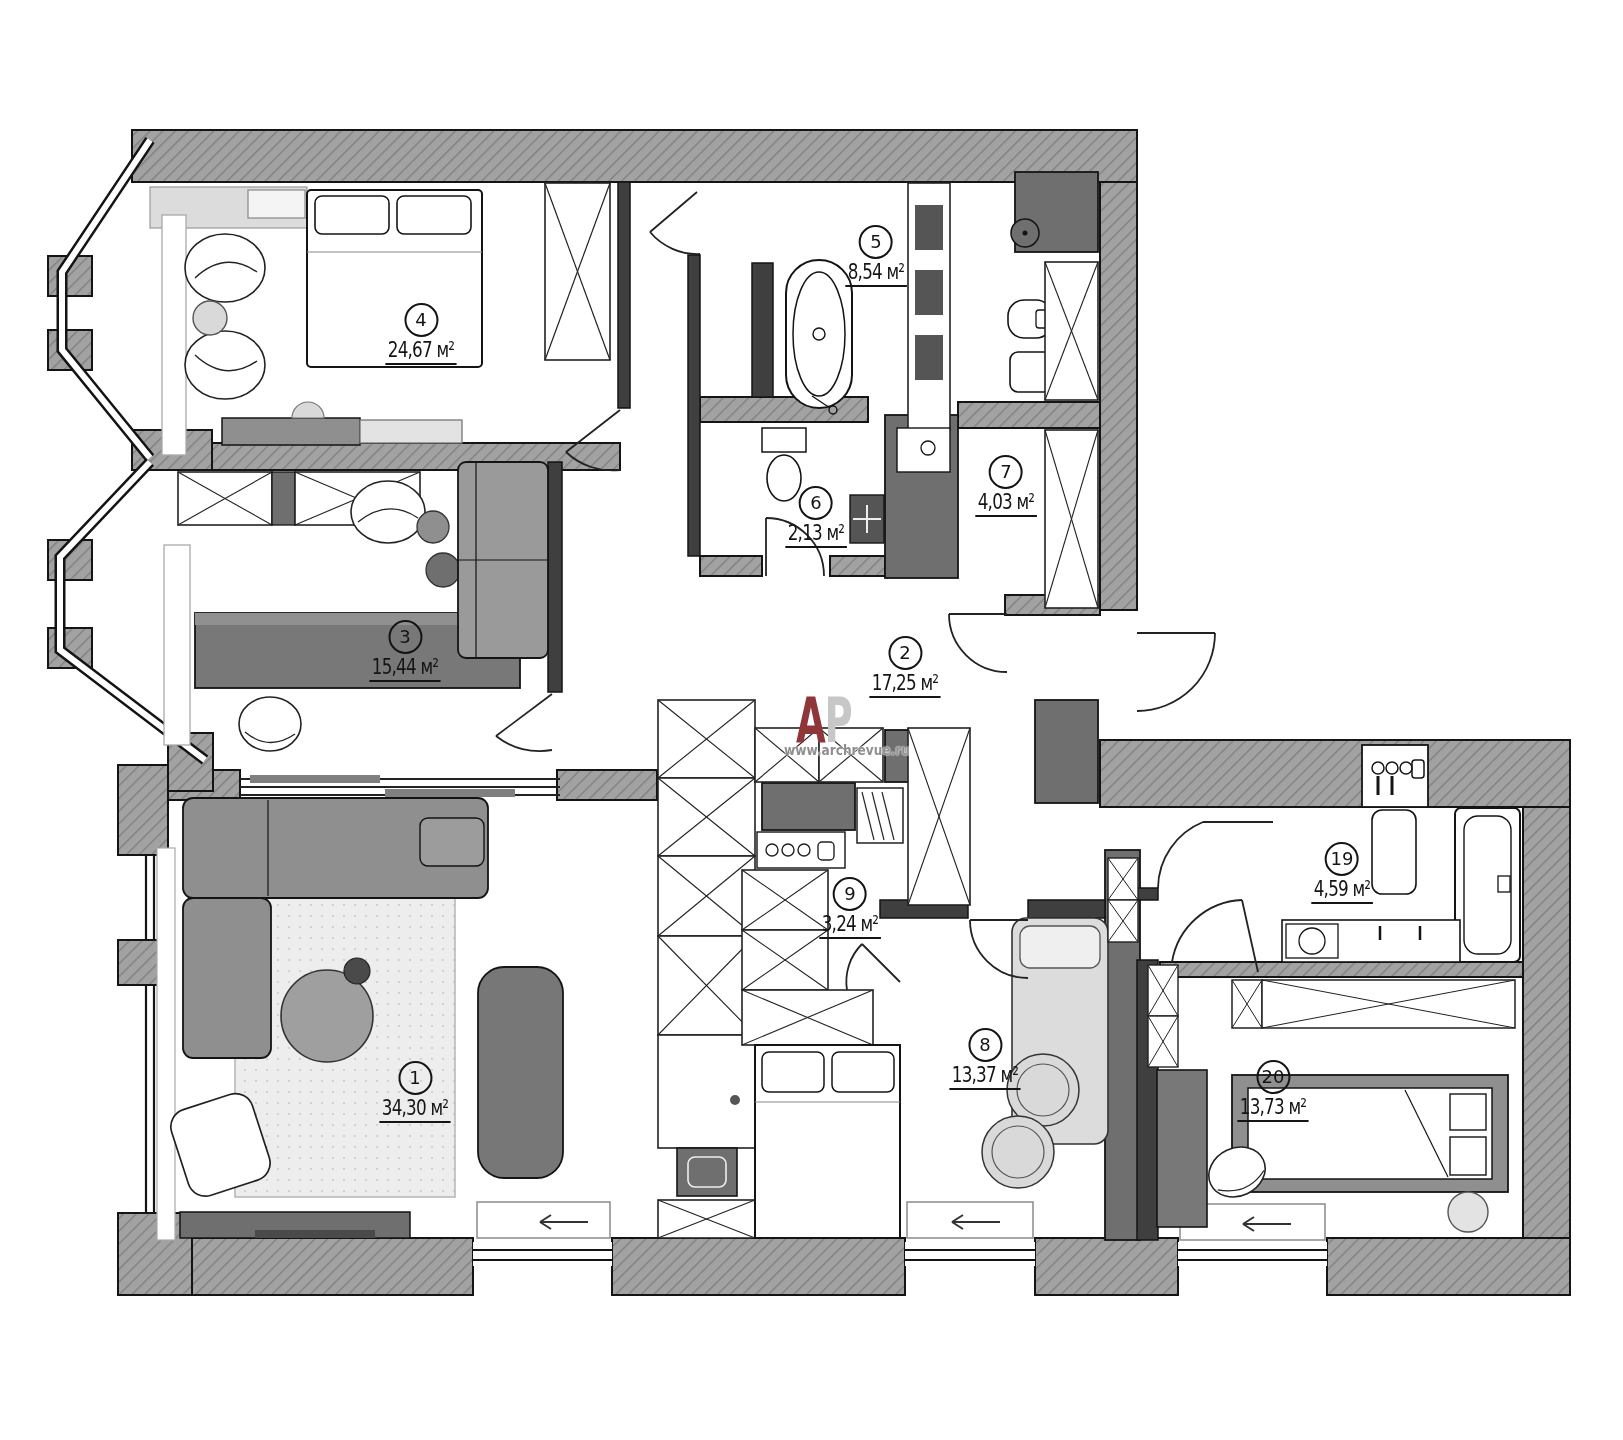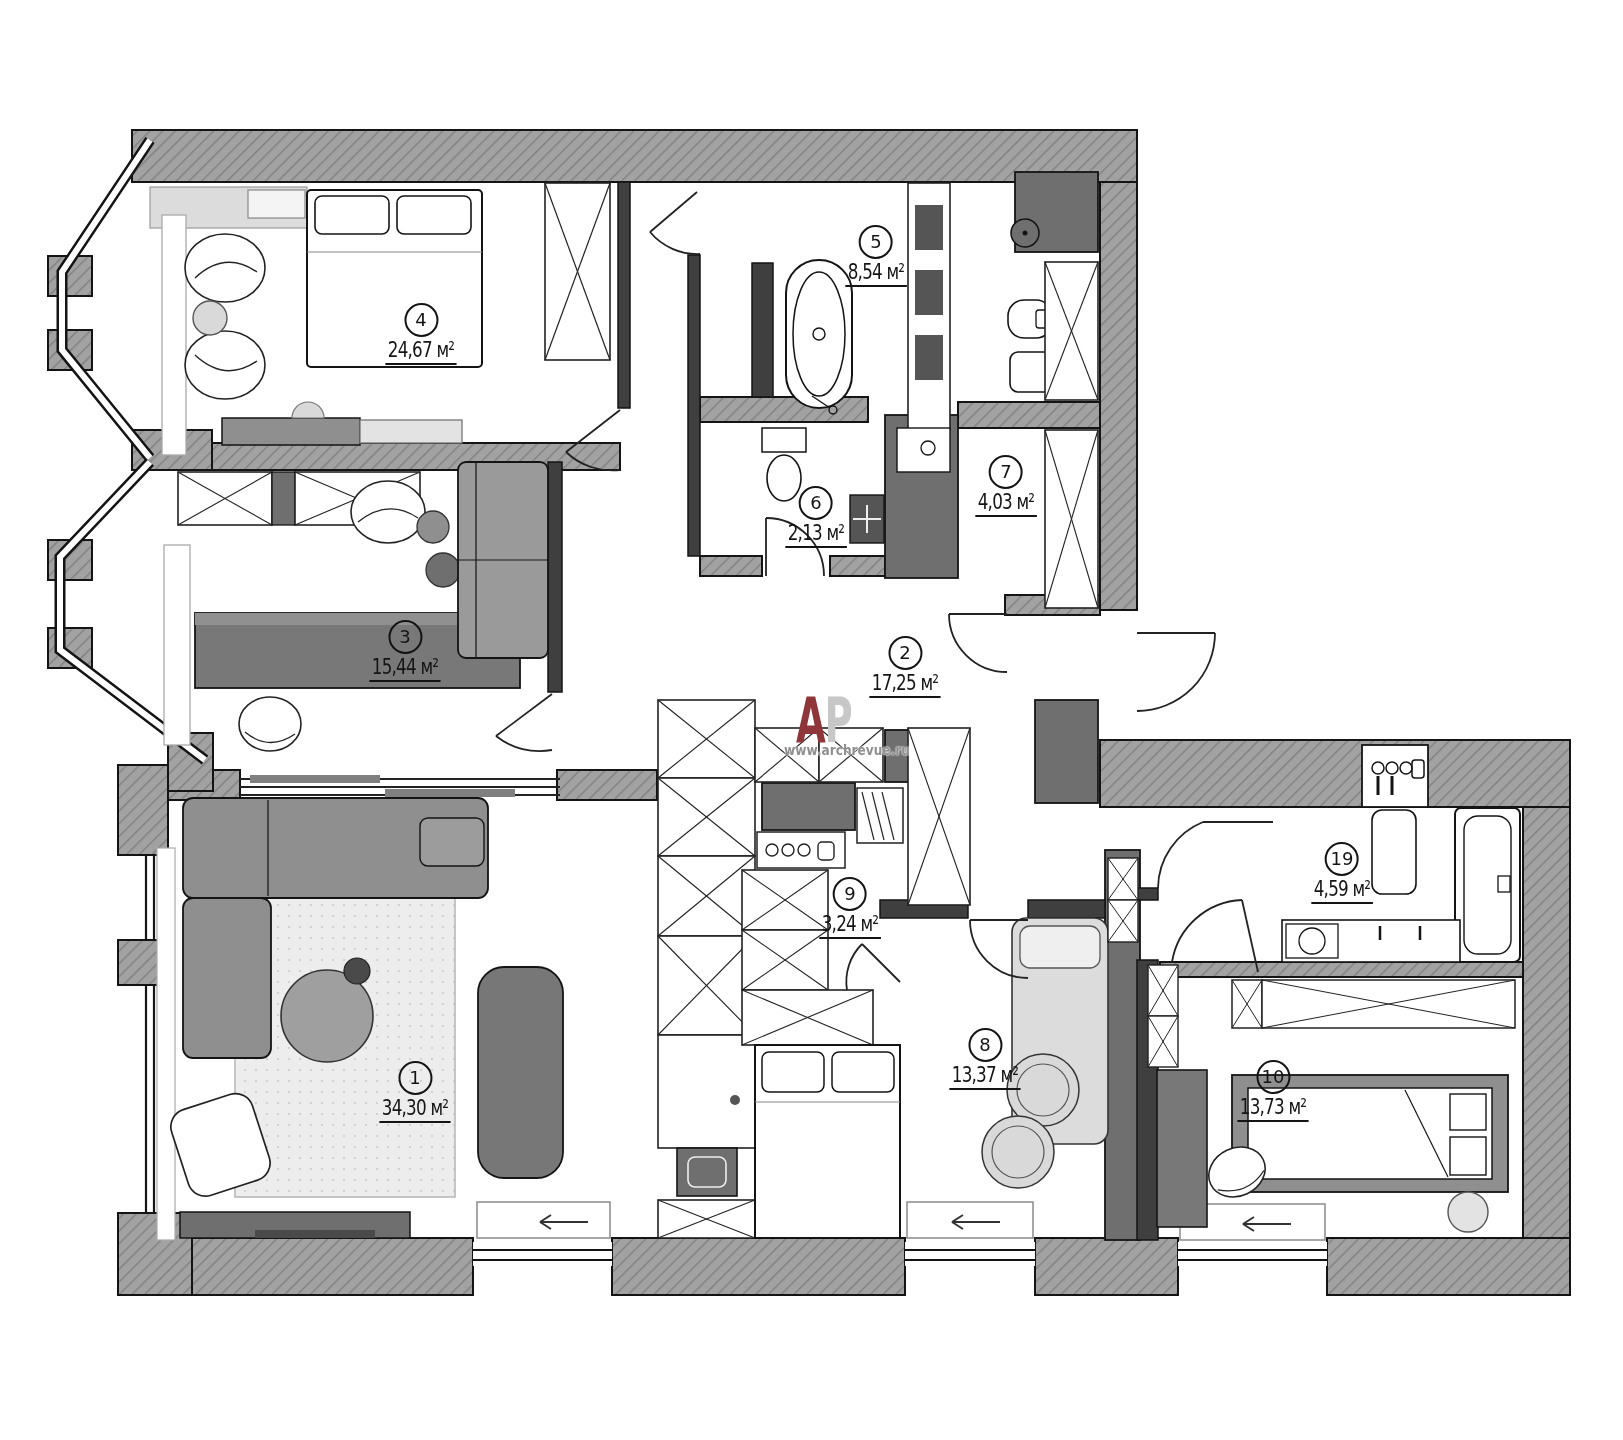--- a/index.html
+++ b/index.html
@@ -443,21 +443,21 @@
 </div>
 <div class="room-label" style="left:985px;top:1028px">
   <div class="num">8</div>
   <div class="area">13,37 м²</div>
 </div>
 <div class="room-label" style="left:850px;top:877px">
   <div class="num">9</div>
   <div class="area">3,24 м²</div>
 </div>
 <div class="room-label" style="left:1273px;top:1060px">
-  <div class="num">10</div>
+  <div class="num">20</div>
   <div class="area">13,73 м²</div>
 </div>
 <div class="room-label" style="left:1342px;top:842px">
   <div class="num">19</div>
   <div class="area">4,59 м²</div>
 </div>
 
 <div id="watermark">
   <div id="wm-letters">
     <span style="color:#8e3639">А</span><span style="color:#c7c7c7">Р</span>

